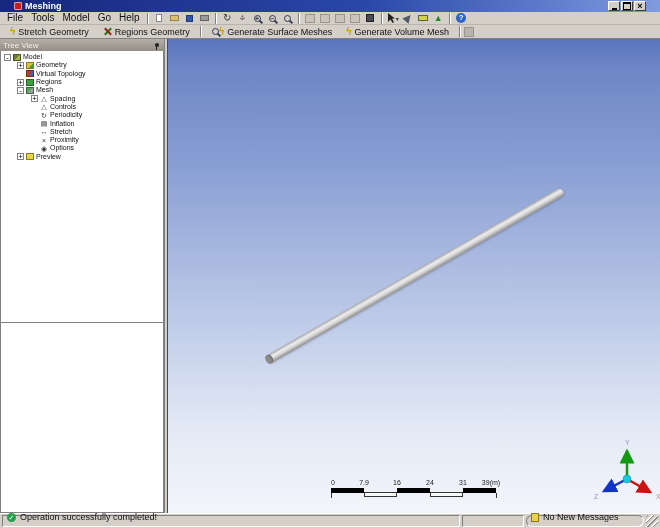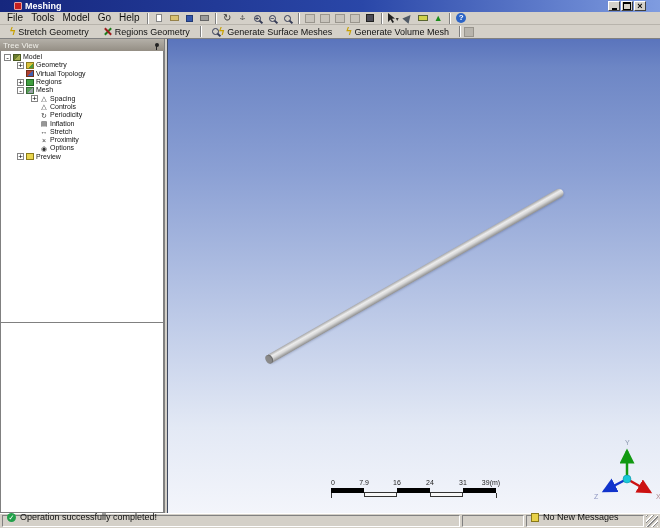--- a/index.html
+++ b/index.html
@@ -106,21 +106,21 @@
 
   .triad { position:absolute; left:422px; top:398px; }
 
   
   .statusbar { height:15px; background:#d4d0c8; border-top:1px solid #fff; display:flex; align-items:stretch;
     gap:2px; padding:1px 2px 1px 2px; flex:0 0 auto; font-size:9px; color:#111; }
   .sb-sec { border:1px solid; border-color:#808080 #fff #fff #808080; display:flex; align-items:flex-end;
     gap:4px; padding:4px 4px; }
   .sb-msg { flex:1; }
   .sb-mid { width:62px; }
-  .sb-right { width:118px; }
+  .sb-right { width:118px;border-radius:6px; }
   .ok { width:9px; height:9px; border-radius:50%; background:#22a04a; color:#fff; font-size:7px; line-height:9px;
     display:flex; align-items:center; justify-content:center; flex:0 0 auto; }
   .ok::after { content:"✓"; }
   .note { width:8px; height:9px; background:#e8d24a; border:1px solid #8a7a1a; flex:0 0 auto; }
   .grip { width:12px; align-self:flex-end; height:12px;
     background:repeating-linear-gradient(135deg,#fff 0 1px,#888 1px 2px,transparent 2px 4px); }
 </style>
 </head>
 <body>
 

